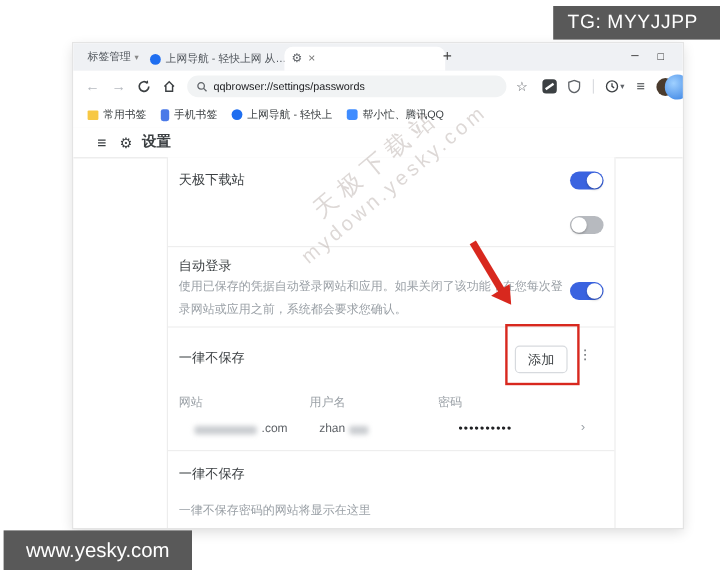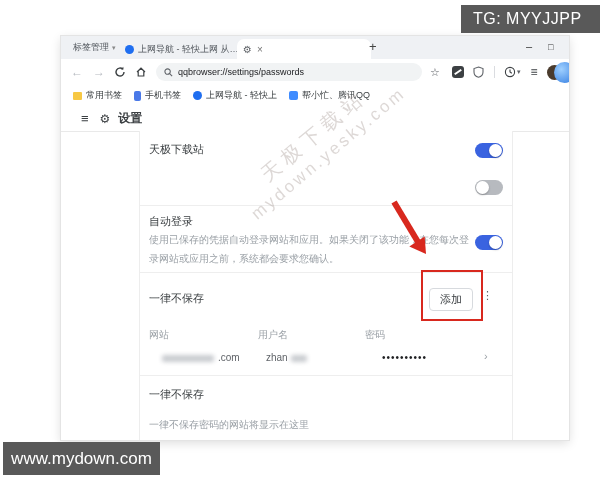--- a/index.html
+++ b/index.html
@@ -244,16 +244,16 @@
       <line x1="10" y1="6" x2="34" y2="46" stroke="#d8281e" stroke-width="6"></line>
       <polygon points="42,58 40.7,40.6 25.3,50.4" fill="#d8281e"></polygon>
     </svg>
 
   </div>
 
   <div class="overlay-box" id="tg-box">
     <span>TG: MYYJJPP</span>
   </div>
   <div class="overlay-box" id="site-box">
-    <span>www.mydown.com</span>
+    <span>www.yesky.com</span>
   </div>
 
 </div>
 
 </body></html>

